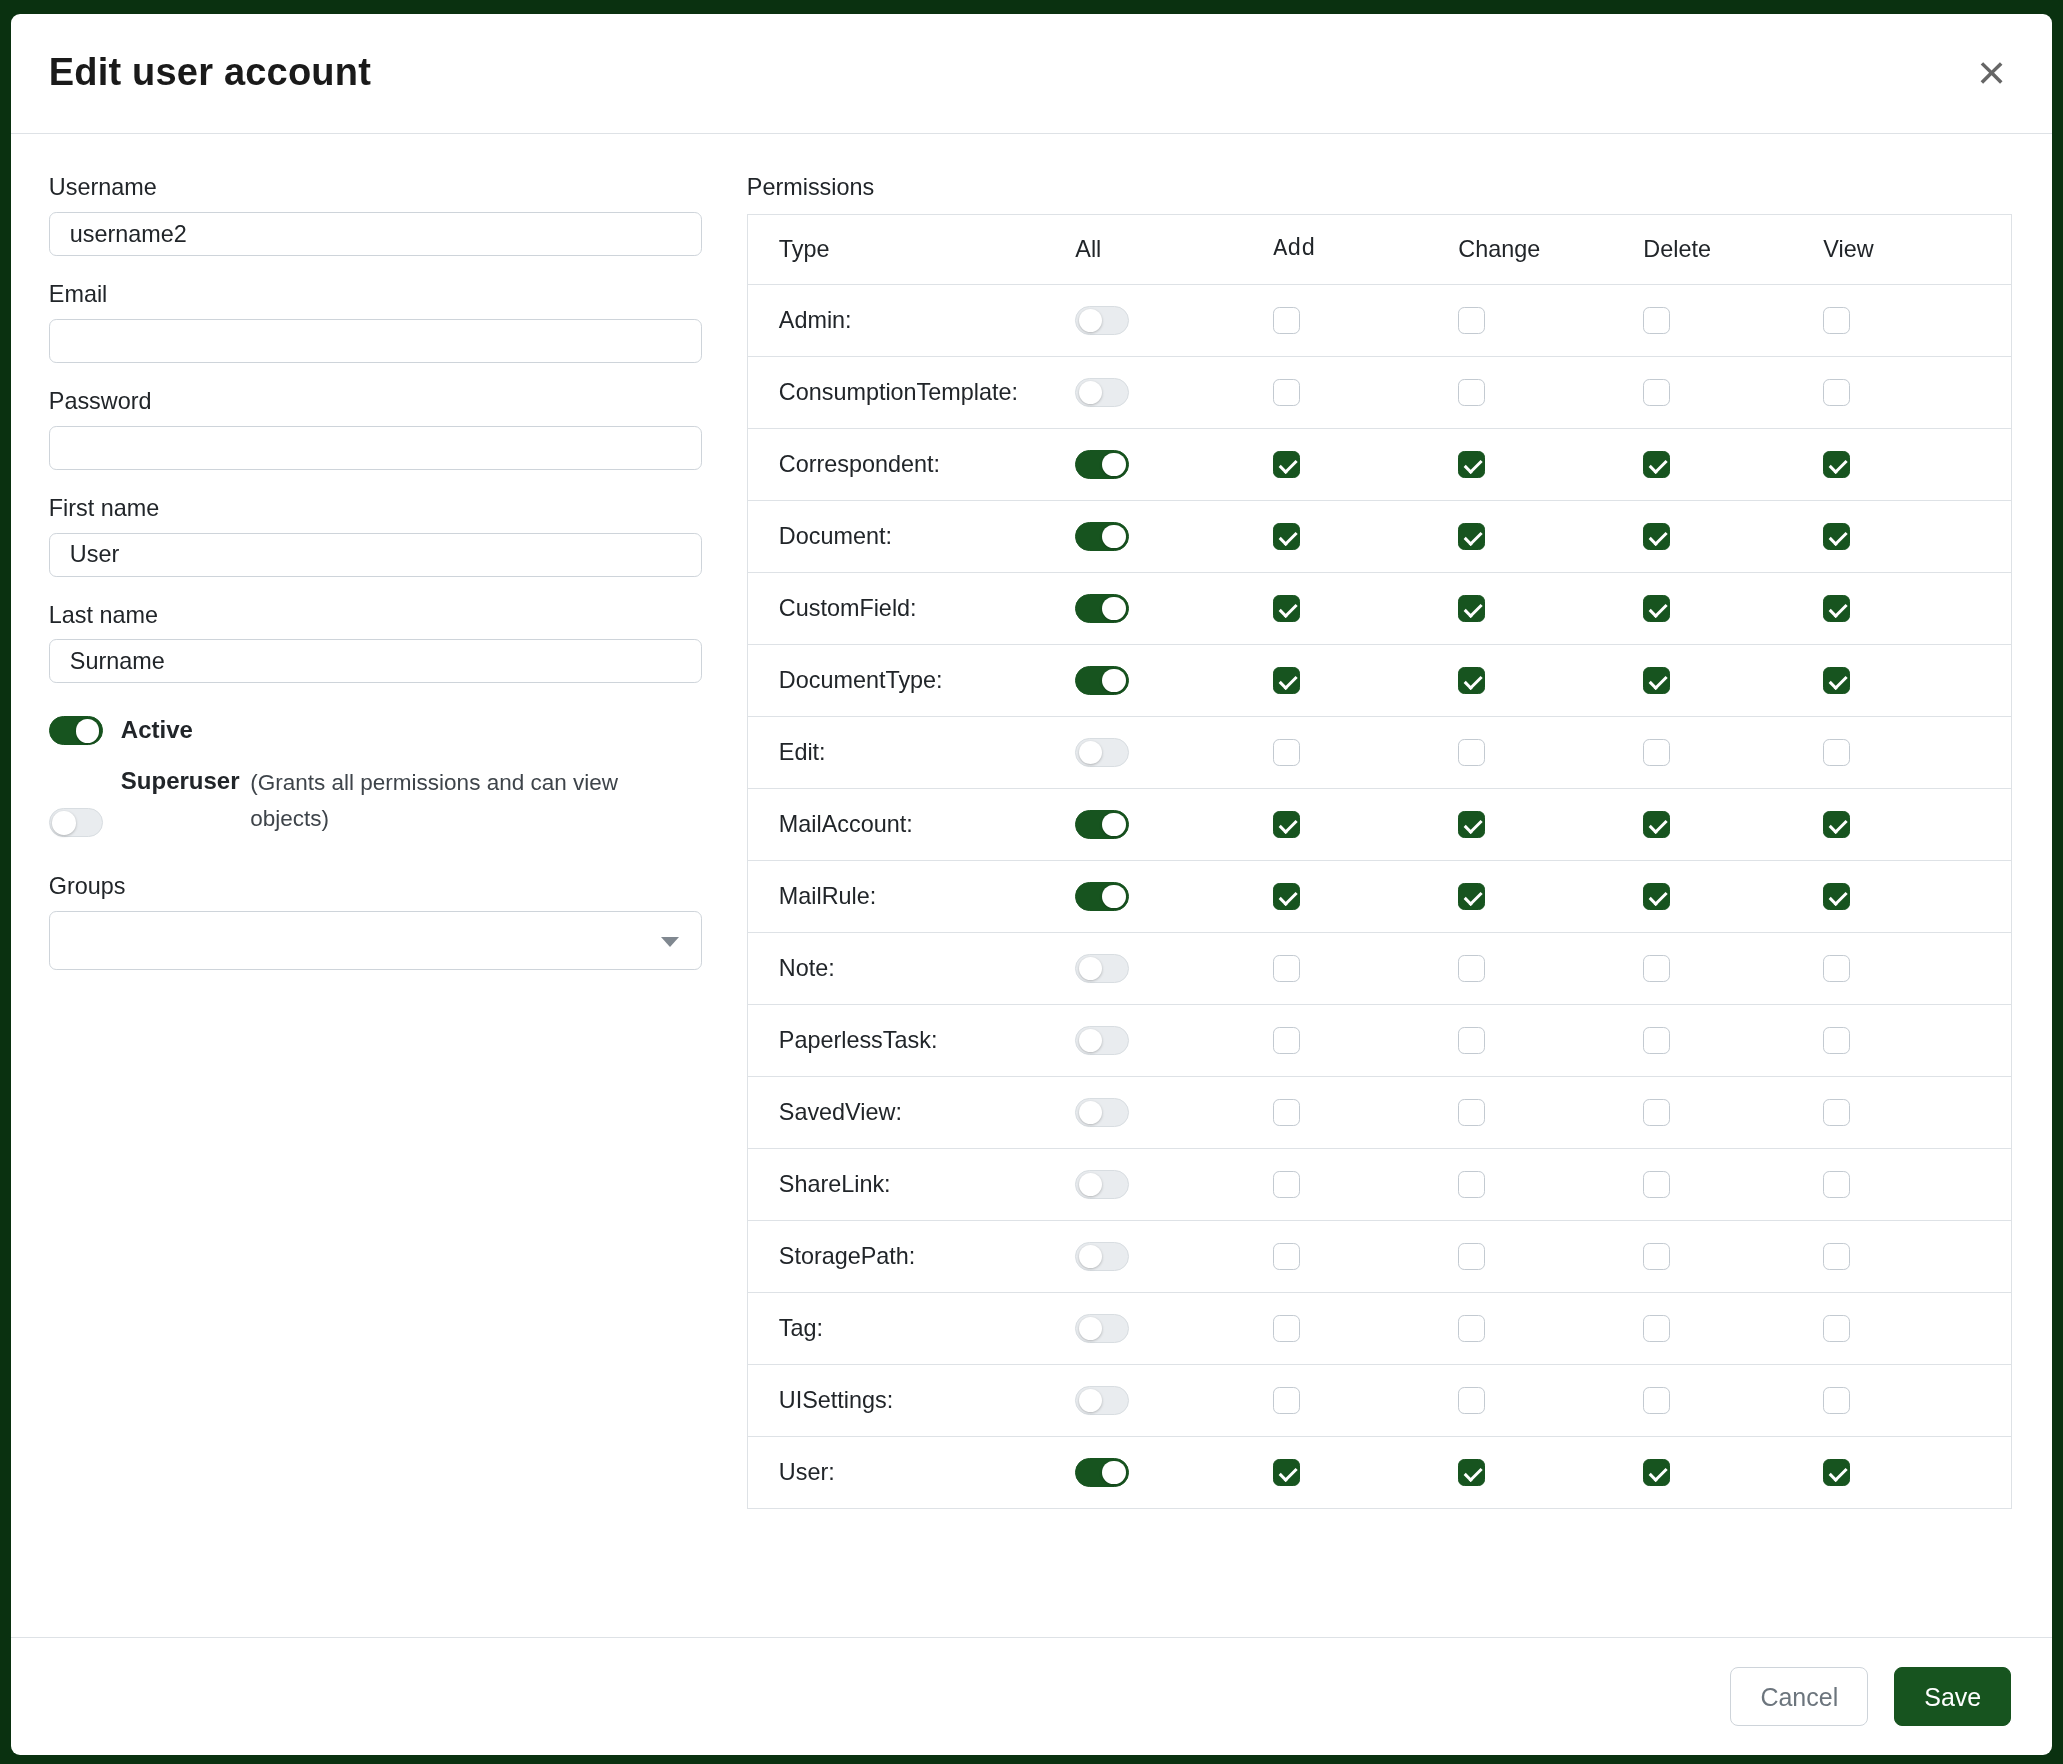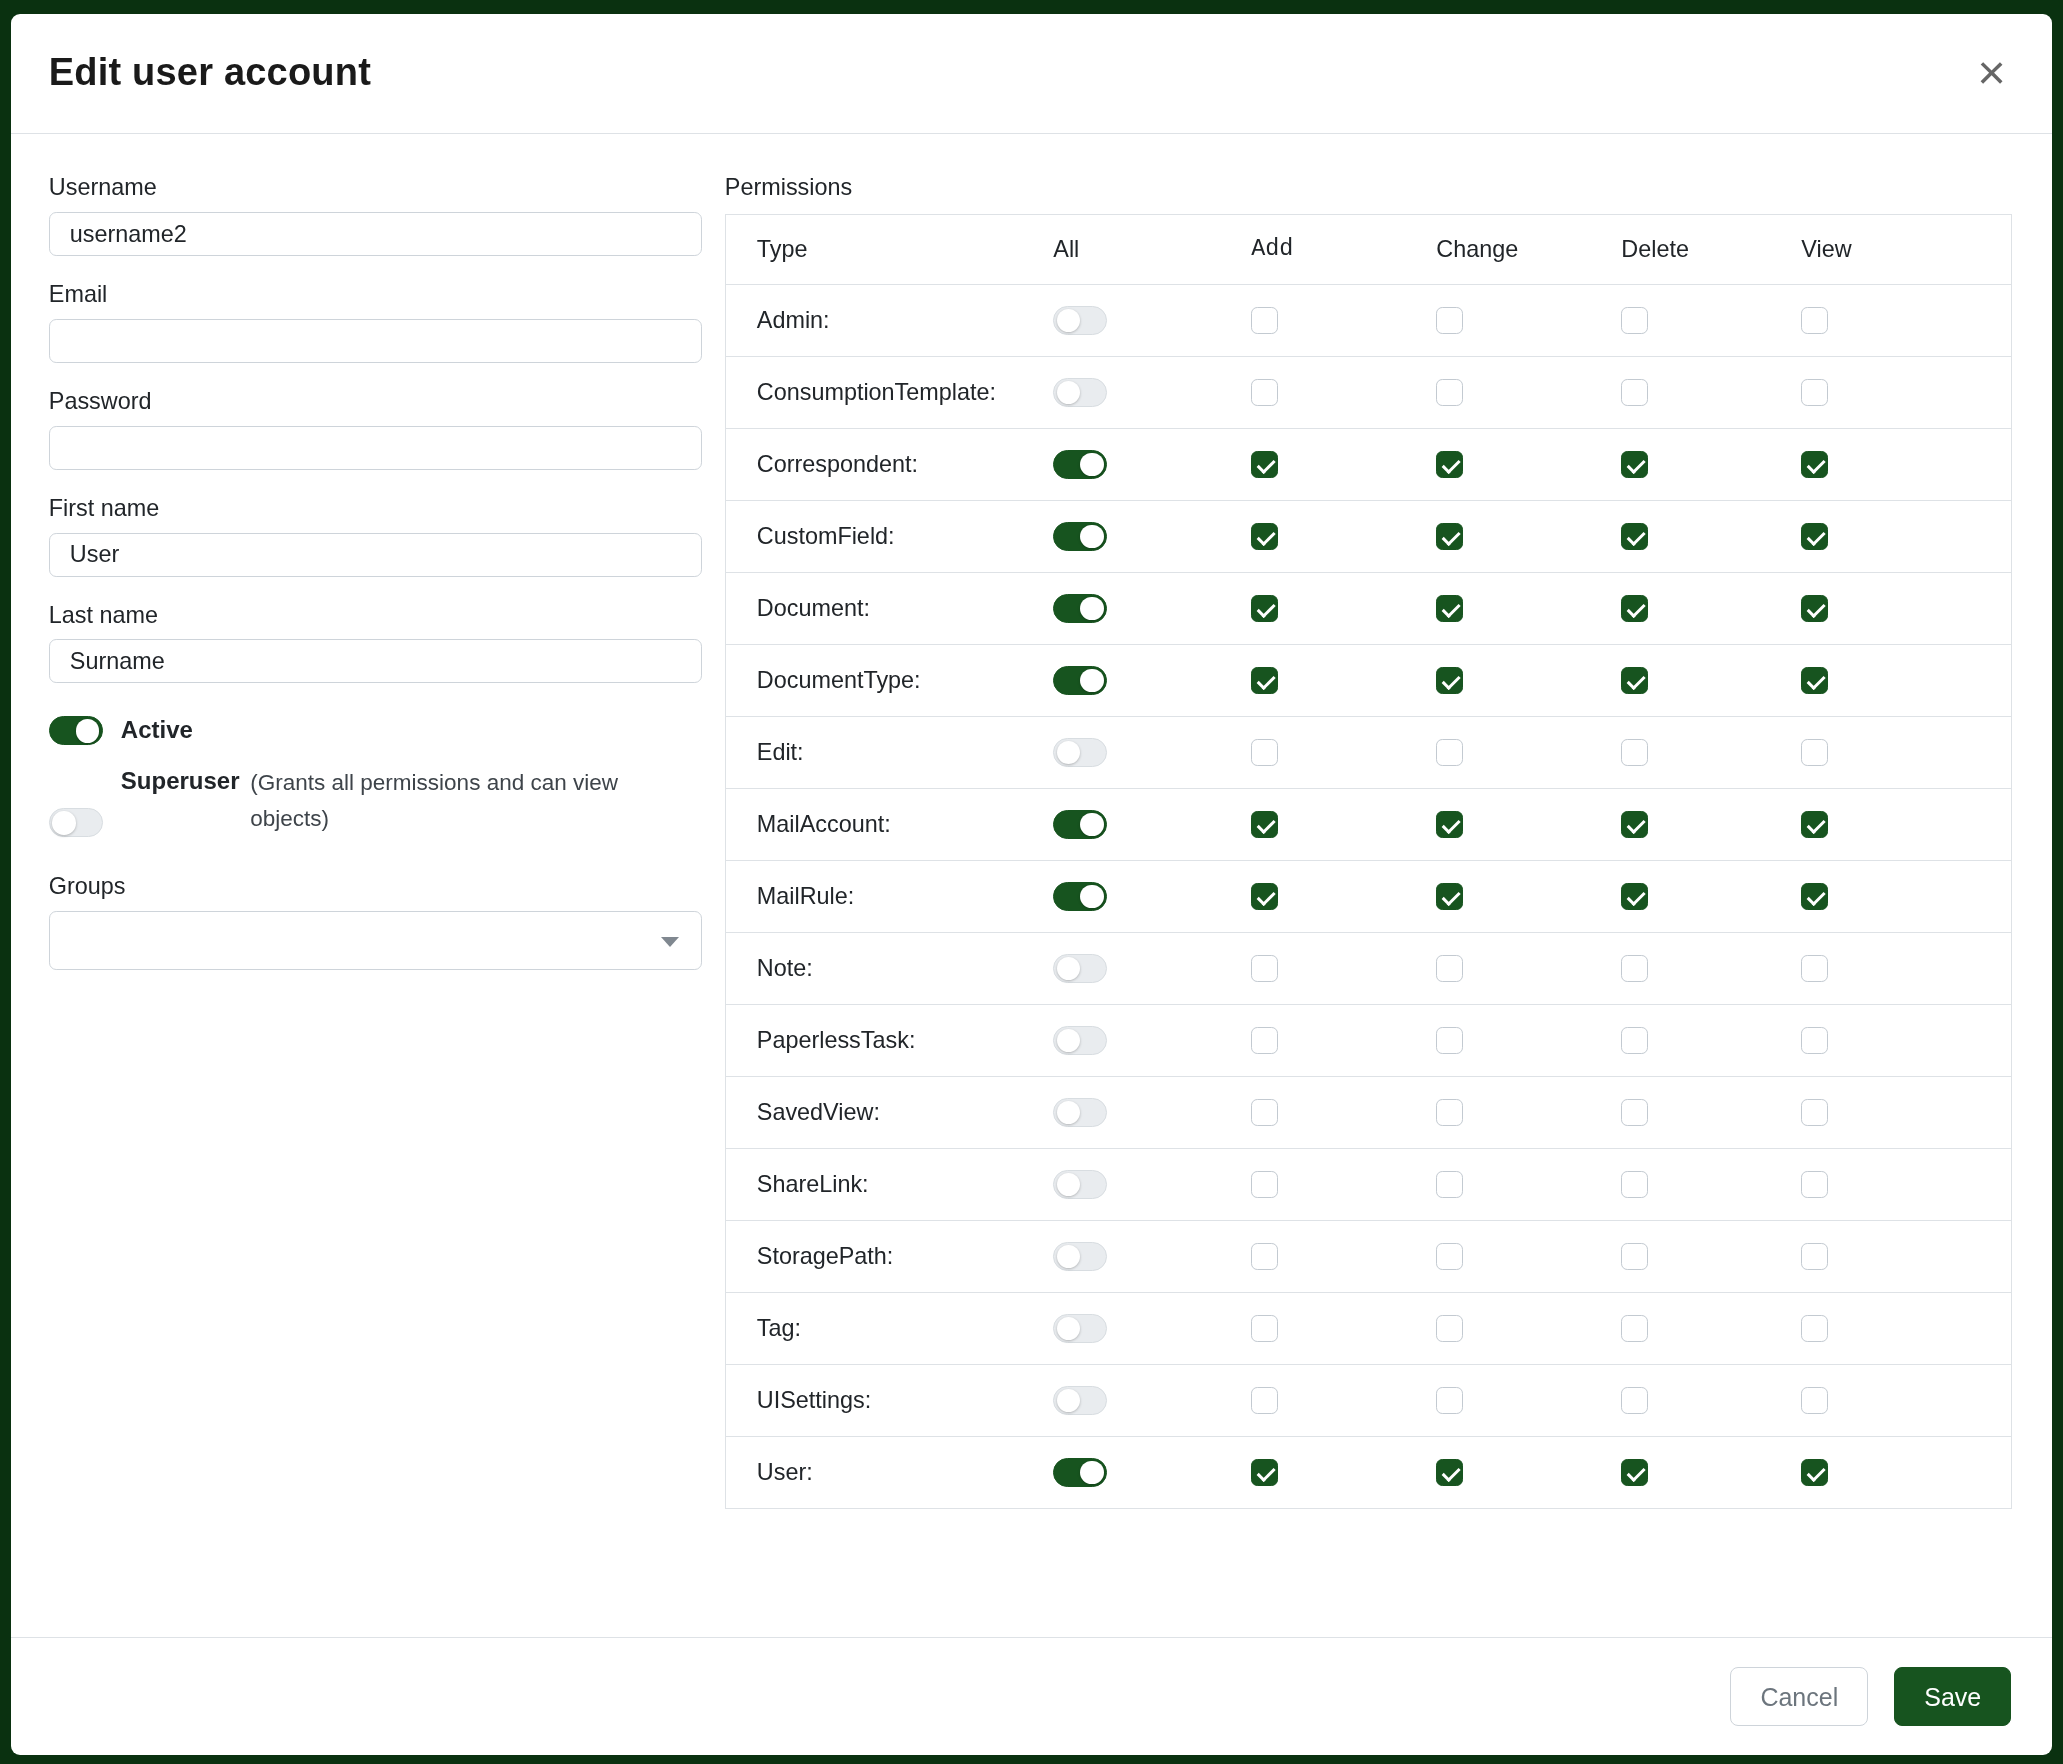--- a/index.html
+++ b/index.html
@@ -41,21 +41,21 @@
     line-height: 1;
     color: #666;
     cursor: pointer;
     padding: 0 5.4px;
   }
   
   .modal-body {
     flex: 1;
     display: flex;
     padding: 40px 40px 27px 38px;
-    gap: 23px;
+    gap: 45px;
     overflow: hidden;
   }
   .left-col { width: 653px; flex-shrink: 0; }
   .right-col { flex: 1; min-width: 0; }
 
   .form-group { margin-bottom: 25px; }
   .form-label {
     display: block;
     font-size: 23.4px;
     margin-bottom: 10.8px;
@@ -343,42 +343,42 @@
               </td>
     <td>
                 <div class="checkbox checked"></div>
               </td>
     <td>
                 <div class="checkbox checked"></div>
               </td>
   </tr>
 
   <tr>
+    <td>Document:</td>
+    <td>
+                <div class="toggle on">
+                  <div class="knob"></div>
+                </div>
+              </td>
+    <td>
+                <div class="checkbox checked"></div>
+              </td>
+    <td>
+                <div class="checkbox checked"></div>
+              </td>
+    <td>
+                <div class="checkbox checked"></div>
+              </td>
+    <td>
+                <div class="checkbox checked"></div>
+              </td>
+  </tr>
+
+  <tr>
     <td>CustomField:</td>
-    <td>
-                <div class="toggle on">
-                  <div class="knob"></div>
-                </div>
-              </td>
-    <td>
-                <div class="checkbox checked"></div>
-              </td>
-    <td>
-                <div class="checkbox checked"></div>
-              </td>
-    <td>
-                <div class="checkbox checked"></div>
-              </td>
-    <td>
-                <div class="checkbox checked"></div>
-              </td>
-  </tr>
-
-  <tr>
-    <td>Document:</td>
     <td>
                 <div class="toggle on">
                   <div class="knob"></div>
                 </div>
               </td>
     <td>
                 <div class="checkbox checked"></div>
               </td>
     <td>
                 <div class="checkbox checked"></div>

